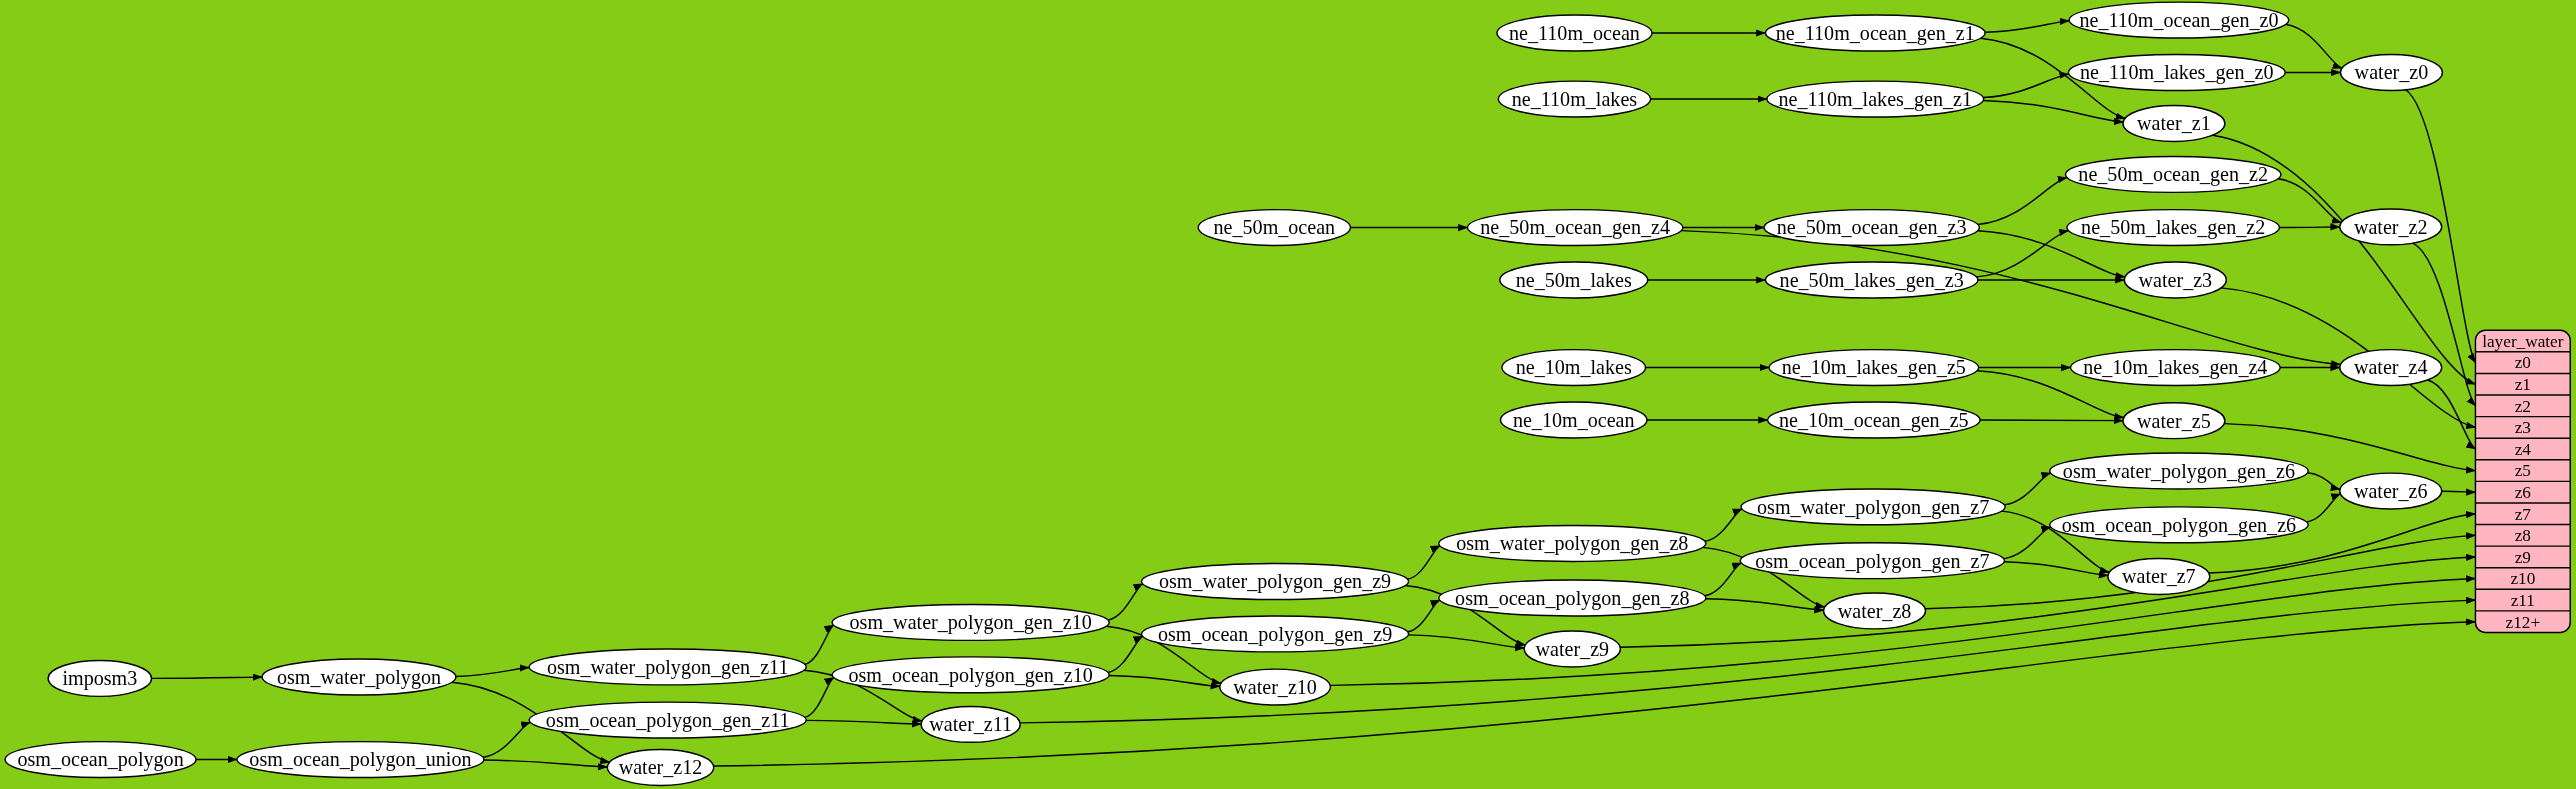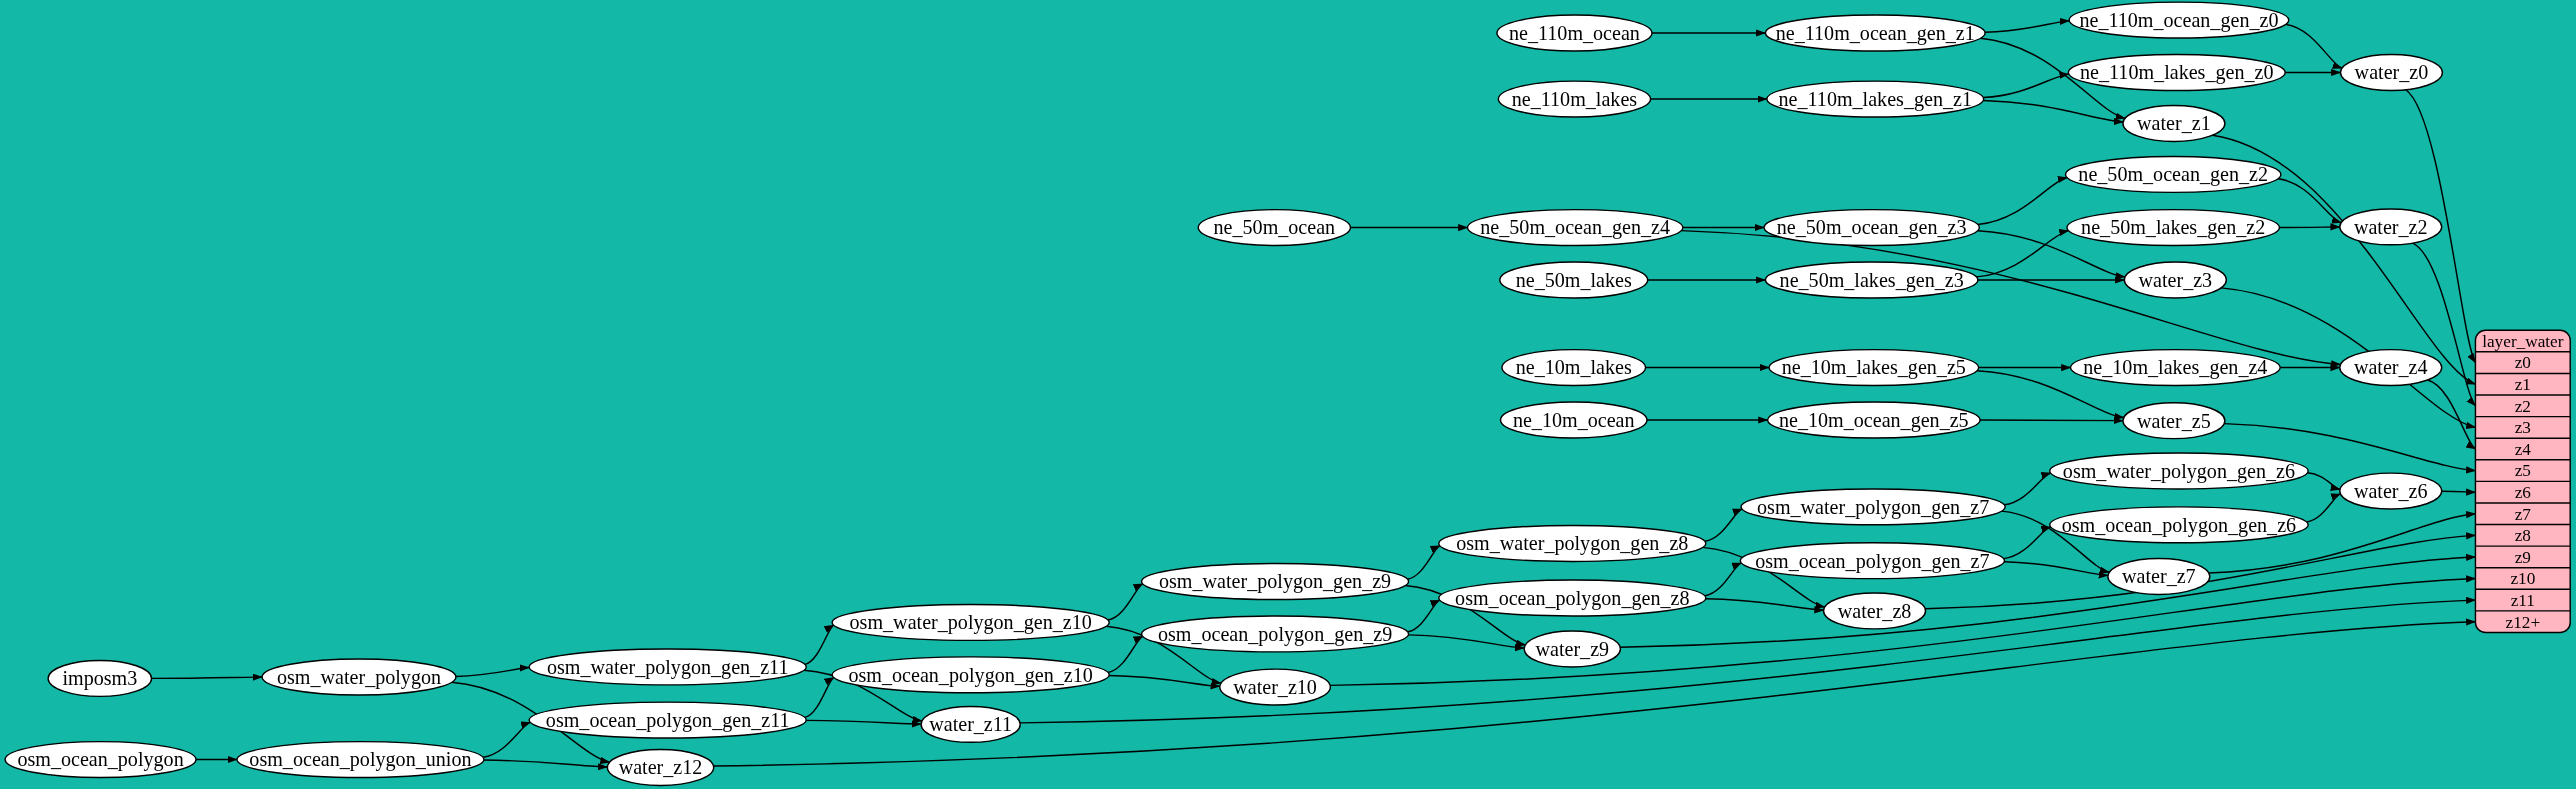--- a/index.html
+++ b/index.html
@@ -1,16 +1,16 @@
 <!DOCTYPE html>
 <html style="font-size:11.5px"><head>
 <meta charset="utf-8">
 <style>
   html, body { margin: 0; padding: 0; background: #ffffff; }
-  .stage { position: relative; width: 2576px; height: 789px; background: #14b8a6; }
+  .stage { position: relative; width: 2576px; height: 789px; background: #84cc16; }
   svg { display: block; font-family: "Liberation Serif", "DejaVu Serif", serif; }
   .node-shape { fill: #ffffff; stroke: #000000; stroke-width: 2; }
   .node-label { fill: #000000; font-size: 28px; text-anchor: middle; }
   .edge-path { fill: none; stroke: #000000; stroke-width: 2; }
   .record-body { stroke: #000000; stroke-width: 2; }
   .record-sep { stroke: #000000; stroke-width: 2; }
   .record-label { fill: #000000; font-size: 24px; text-anchor: middle; }
 </style>
 </head>
 <body>

